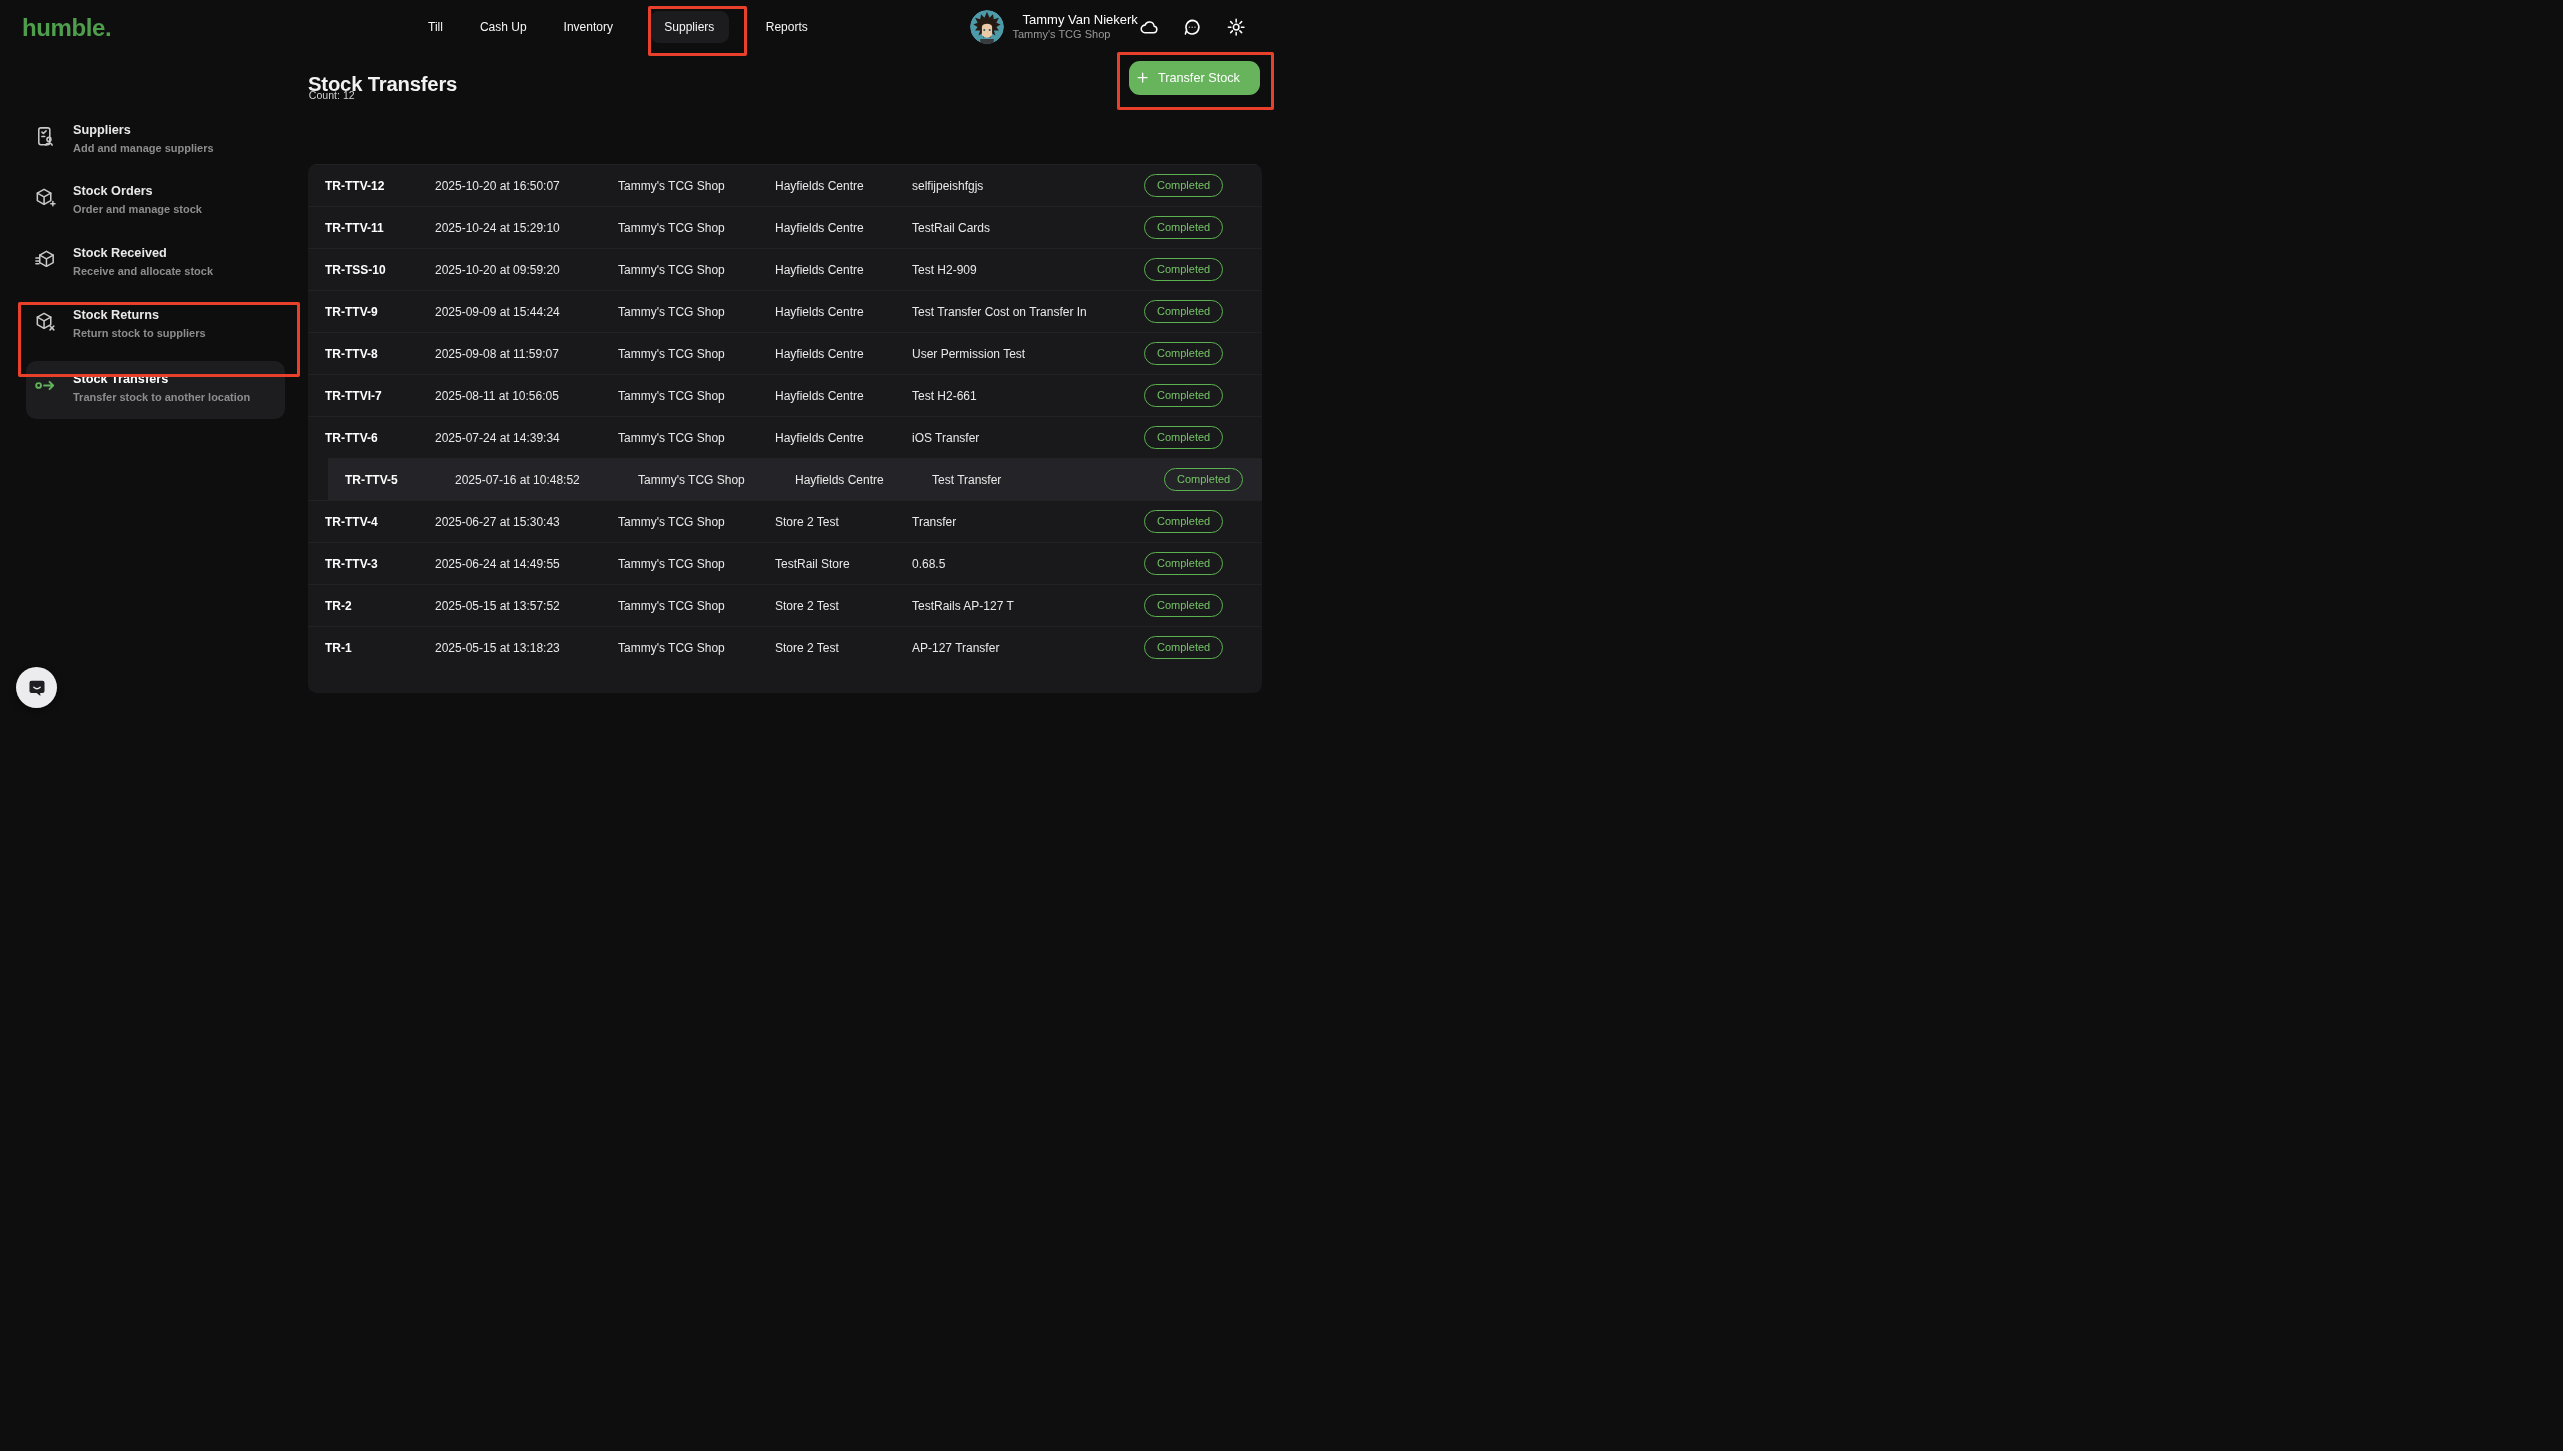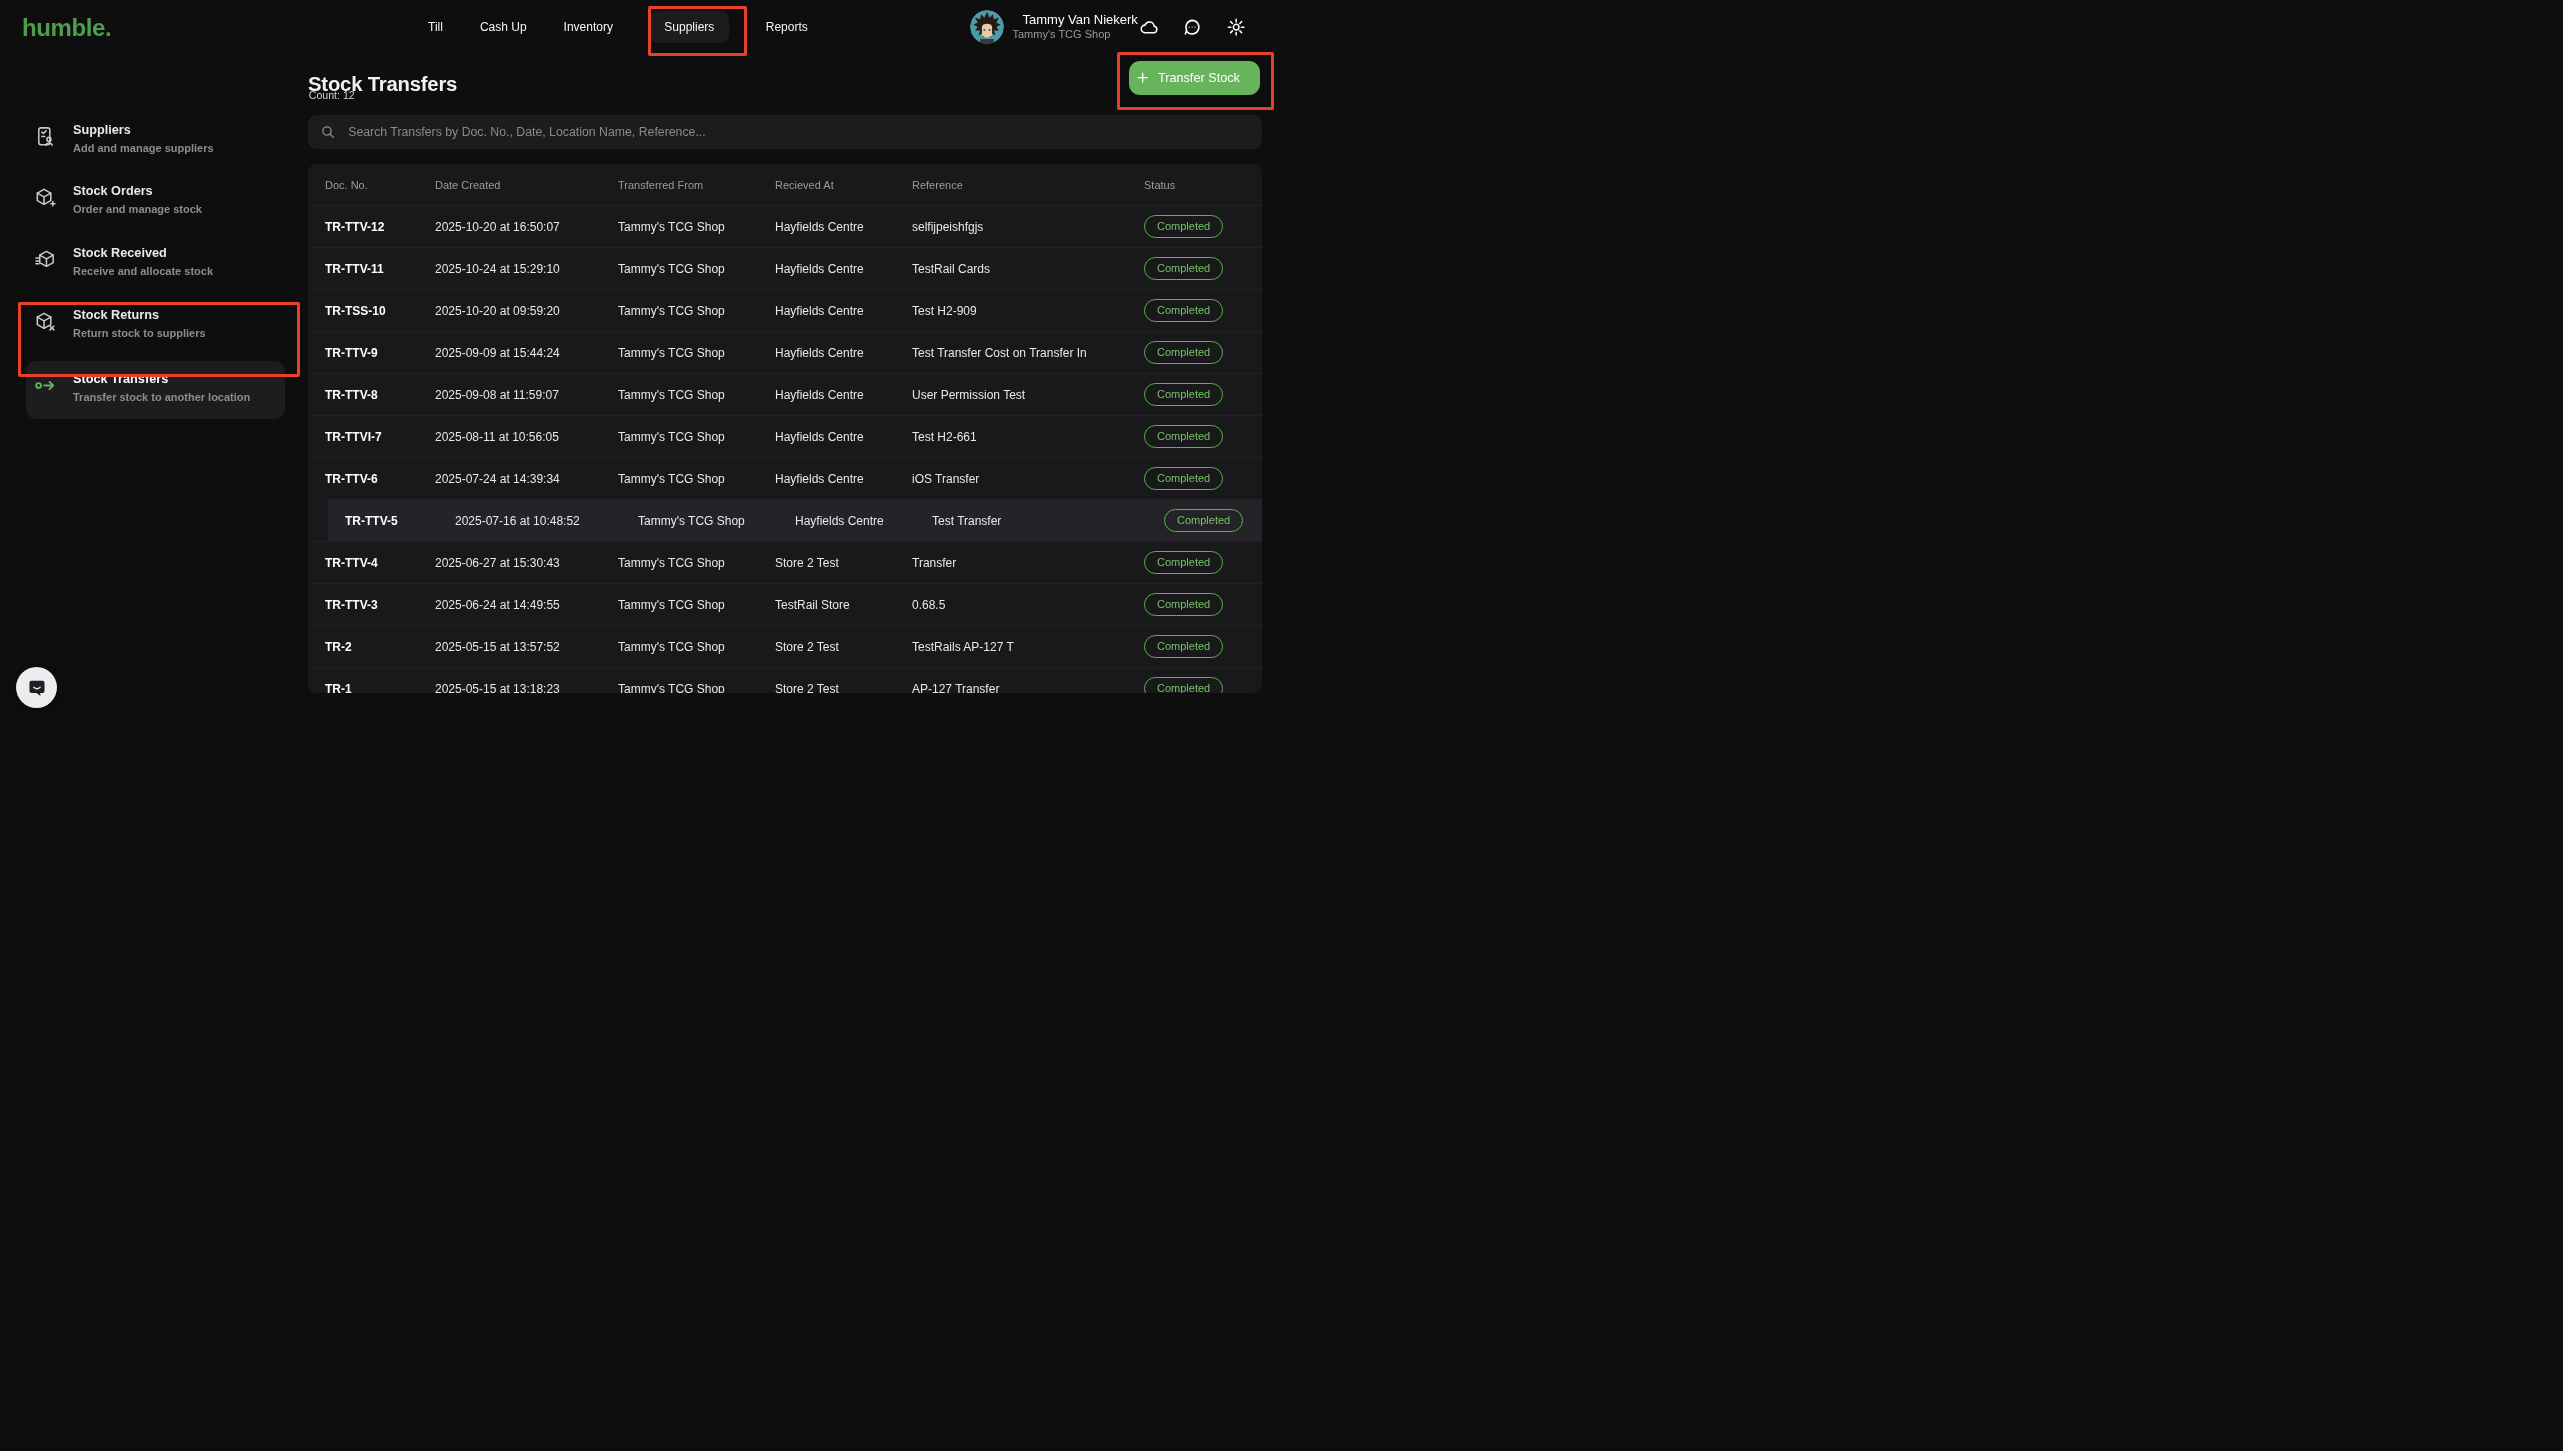--- a/index.html
+++ b/index.html
@@ -201,37 +201,22 @@
   <h1 class="page-title">Stock Transfers</h1>
   <div class="page-count">Count: 12</div>
 
   <button class="btn-transfer">
     <svg viewBox="0 0 24 24" width="15.3" height="15.3" fill="none" stroke="#ffffff" stroke-width="2" stroke-linecap="round">
       <path d="M12 5v14M5 12h14"></path>
     </svg>
     <span>Transfer Stock</span>
   </button>
 
-  <div class="searchbar">
-    <svg class="mag" viewBox="0 0 24 24" fill="none" stroke="#8a8a8a" stroke-width="2" stroke-linecap="round">
-      <circle cx="10.5" cy="10.5" r="6.2"></circle>
-      <path d="M15.3 15.3L20 20"></path>
-    </svg>
-    <input type="text" value="" placeholder="Search Transfers by Doc. No., Date, Location Name, Reference..." style="">
-  </div>
 
   <section class="table">
-    <div class="tgrid thead">
-      <div>Doc. No.</div>
-      <div>Date Created</div>
-      <div>Transferred From</div>
-      <div>Recieved At</div>
-      <div>Reference</div>
-      <div>Status</div>
-    </div>
     <div>
   <div class="tgrid trow">
     <div class="cell doc">TR-TTV-12</div>
     <div class="cell">2025-10-20 at 16:50:07</div>
     <div class="cell">Tammy's TCG Shop</div>
     <div class="cell">Hayfields Centre</div>
     <div class="cell">selfijpeishfgjs</div>
     <div class="cell"><span class="badge">Completed</span></div>
   </div>
 

